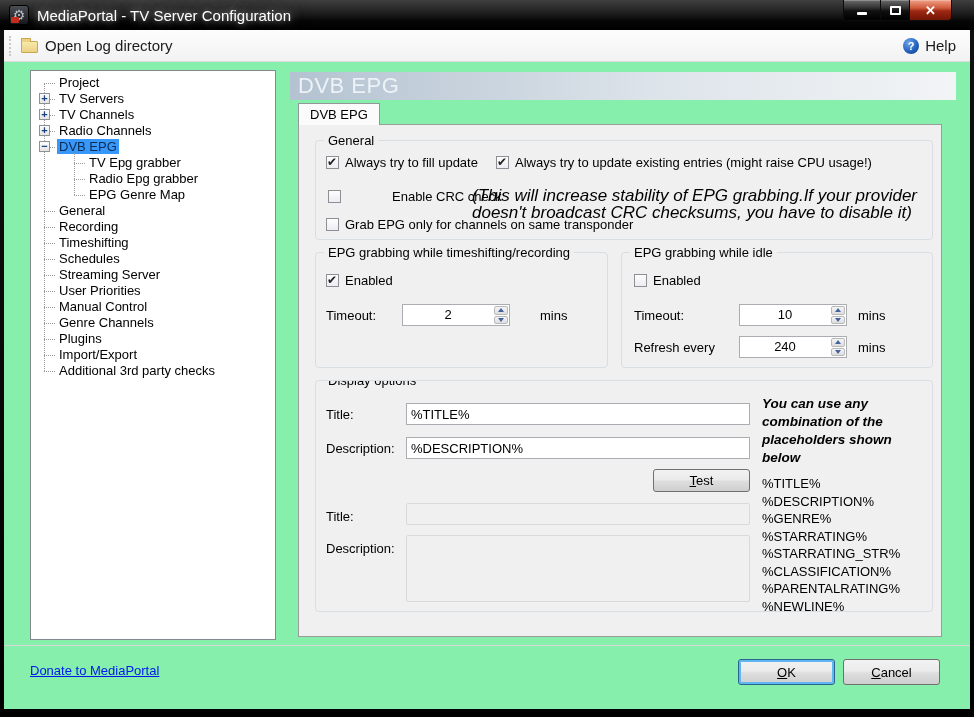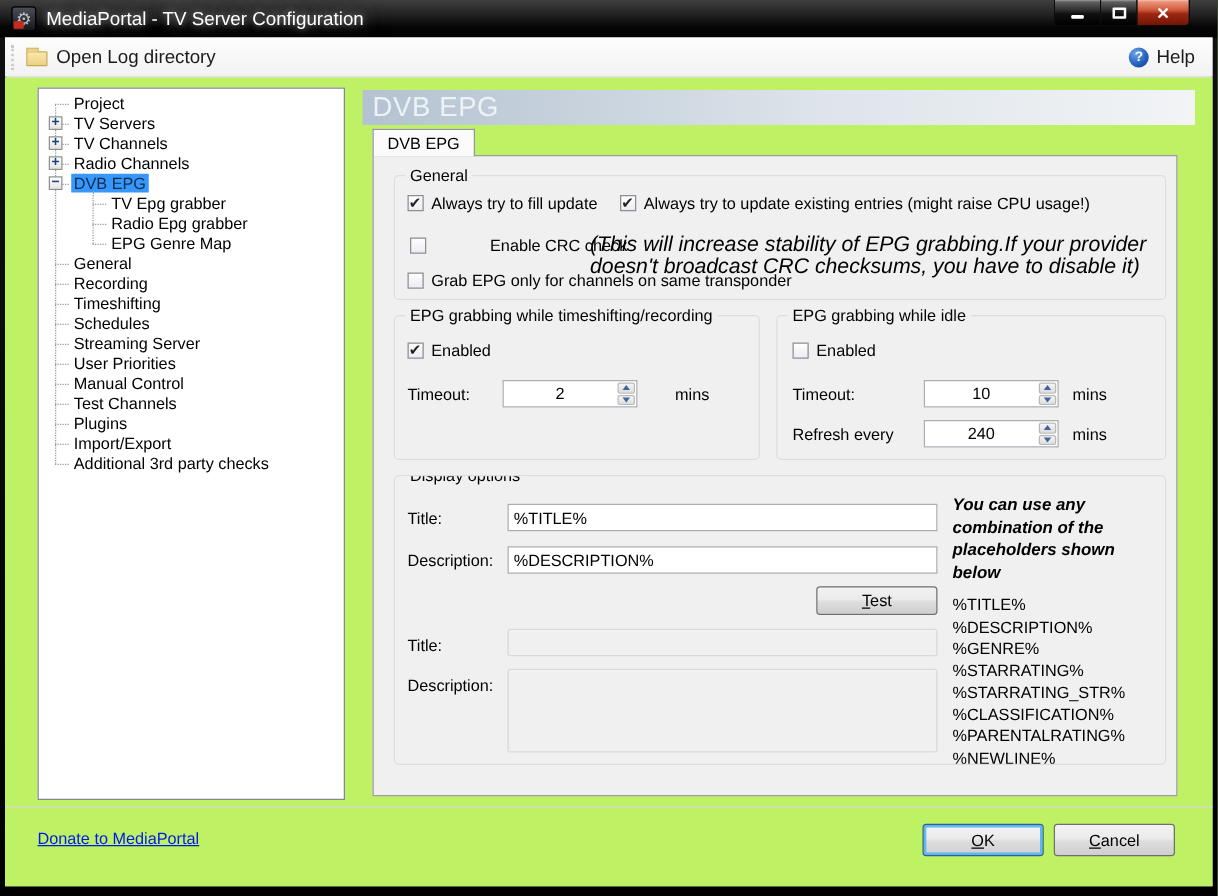--- a/index.html
+++ b/index.html
@@ -29,21 +29,21 @@
   .toolbar { height:32px; background:linear-gradient(#fdfdfd,#f3f2f2); border-bottom:1px solid #dadada; display:flex; align-items:center; flex:0 0 auto; }
   .grip { width:3px; height:20px; margin-left:5px; border-left:2px dotted #c9c9c9; }
   .tool-btn { display:flex; align-items:center; gap:7px; padding:3px 7px; margin-left:2px; border-radius:2px; cursor:pointer; }
   .folder-icon { position:relative; width:17px; height:12px; background:linear-gradient(#f7e9a9,#ecd184); border:1px solid #c7a952; border-radius:1px; margin-top:3px; }
   .folder-icon::before { content:""; position:absolute; left:-1px; top:-4px; width:8px; height:3px; background:#ecd184; border:1px solid #c7a952; border-bottom:none; border-radius:1px 1px 0 0; }
   .tool-label { font-size:15px; color:#1b1b1b; }
   .toolbar-right { margin-left:auto; display:flex; align-items:center; gap:6px; padding-right:14px; cursor:pointer; }
   .help-icon { width:16px; height:16px; border-radius:50%; background:radial-gradient(circle at 35% 30%, #6fa6e8, #2463c0 55%, #123a7e); color:#fff; font-size:11px; font-weight:bold; text-align:center; line-height:16px; }
 
   
-  .client { position:relative; flex:1; background:#bef264; }
+  .client { position:relative; flex:1; background:#86efac; }
 
   
   .tree-panel { position:absolute; left:26px; top:8px; width:246px; height:570px; background:#fff; border:1px solid #828790; overflow:hidden; }
   .tree-inner { position:relative; padding-top:4px; }
   .tree-row { position:relative; height:16px; line-height:16px; font-size:13px; color:#000; white-space:nowrap; cursor:pointer; }
   .tree-row .lbl { padding:0 2px; }
   .tree-row.lvl0 .lbl { margin-left:26px; }
   .tree-row.lvl1 .lbl { margin-left:56px;text-align:center; }
   .tree-row.selected .lbl { background:#3897fb; color:#0d2c4e; }
   .stub { position:absolute; top:8px; border-top:1px dotted #9a9a9a; }
@@ -153,21 +153,21 @@
             <div class="tree-row lvl1"><span class="stub"></span><span class="lbl">TV Epg grabber</span></div>
             <div class="tree-row lvl1"><span class="stub"></span><span class="lbl">Radio Epg grabber</span></div>
             <div class="tree-row lvl1"><span class="stub"></span><span class="lbl">EPG Genre Map</span></div>
             <div class="tree-row lvl0"><span class="stub"></span><span class="lbl">General</span></div>
             <div class="tree-row lvl0"><span class="stub"></span><span class="lbl">Recording</span></div>
             <div class="tree-row lvl0"><span class="stub"></span><span class="lbl">Timeshifting</span></div>
             <div class="tree-row lvl0"><span class="stub"></span><span class="lbl">Schedules</span></div>
             <div class="tree-row lvl0"><span class="stub"></span><span class="lbl">Streaming Server</span></div>
             <div class="tree-row lvl0"><span class="stub"></span><span class="lbl">User Priorities</span></div>
             <div class="tree-row lvl0"><span class="stub"></span><span class="lbl">Manual Control</span></div>
-            <div class="tree-row lvl0"><span class="stub"></span><span class="lbl">Test Channels</span></div>
+            <div class="tree-row lvl0"><span class="stub"></span><span class="lbl">Genre Channels</span></div>
             <div class="tree-row lvl0"><span class="stub"></span><span class="lbl">Plugins</span></div>
             <div class="tree-row lvl0"><span class="stub"></span><span class="lbl">Import/Export</span></div>
             <div class="tree-row lvl0"><span class="stub"></span><span class="lbl">Additional 3rd party checks</span></div>
             <div class="vline" style="left: 13px; top: 12px; height: 288px;"></div>
             <div class="vline" style="left: 43px; top: 82px; height: 42px;"></div>
           </div>
       </div>
 
       <div class="header-band">
         <span>DVB EPG</span>

